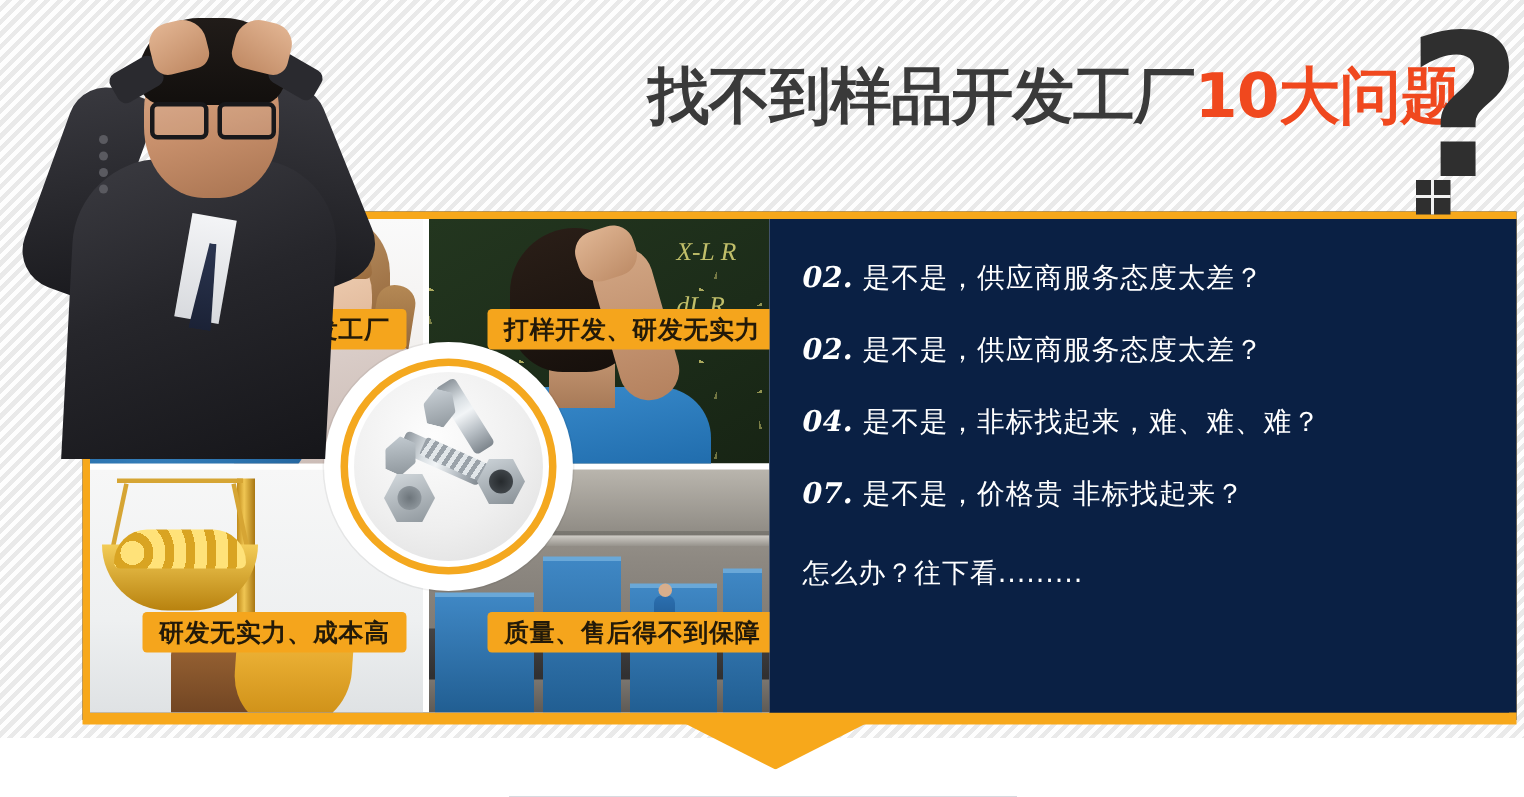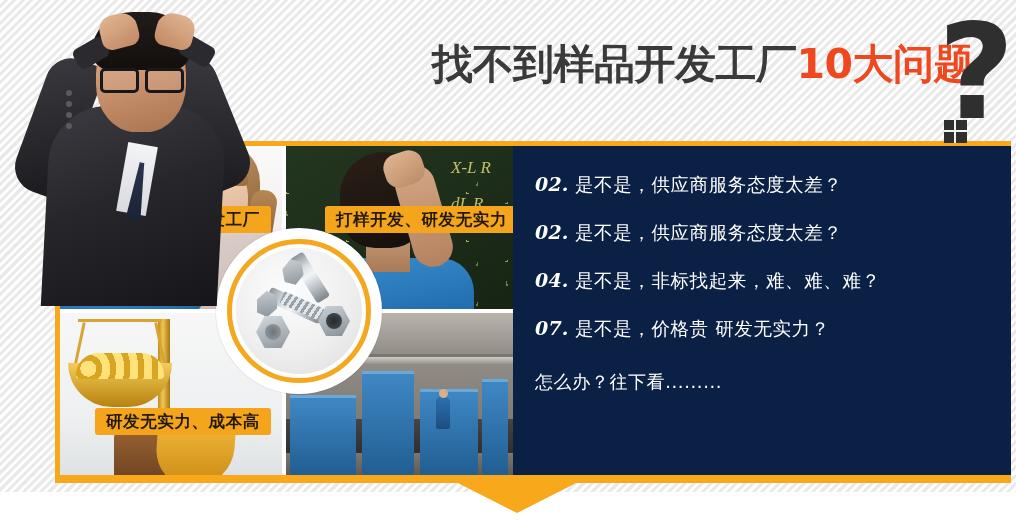--- a/index.html
+++ b/index.html
@@ -648,39 +648,40 @@
           <div class="bolt bolt-b"></div>
           <div class="bolt-b-head"></div>
           <div class="nut-1"></div>
           <div class="nut-2"></div>
         </div>
       </div>
 
       <div class="tag tag-1">找不到样品开发工厂</div>
       <div class="tag tag-2">打样开发、研发无实力</div>
       <div class="tag tag-3">研发无实力、成本高</div>
+      <div class="tag tag-4">质量、售后得不到保障</div>
     </div>
 
     <div class="panel">
 
       <div class="problem">
         <span class="p-num">02.</span>
         <span class="p-text">是不是，供应商服务态度太差？</span>
       </div>
       <div class="problem">
         <span class="p-num">02.</span>
         <span class="p-text">是不是，供应商服务态度太差？</span>
       </div>
       <div class="problem">
         <span class="p-num">04.</span>
         <span class="p-text">是不是，非标找起来，难、难、难？</span>
       </div>
       <div class="problem">
         <span class="p-num">07.</span>
-        <span class="p-text">是不是，价格贵 研发无实力？</span>
+        <span class="p-text">是不是，价格贵 非标找起来？</span>
       </div>
 
       <div class="footnote">怎么办？往下看.........</div>
     </div>
   </div>
 
   <div class="chevron-fill"></div>
   <div class="chevron-arrow"></div>
 
 </div>

